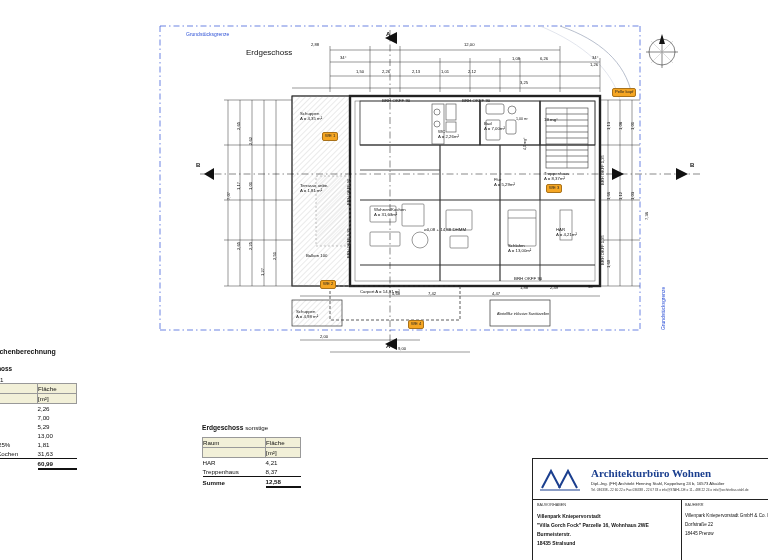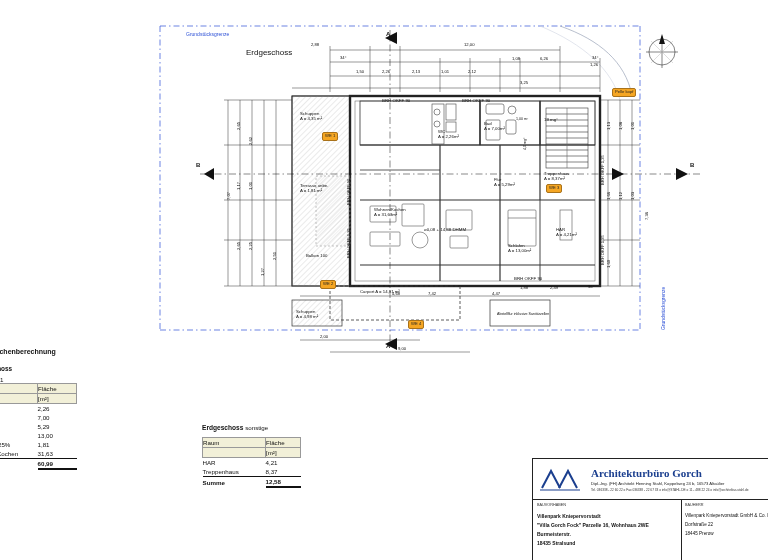--- a/index.html
+++ b/index.html
@@ -406,21 +406,21 @@
 </div>
 
 <div class="titleblock" style="left:532px;top:458px;width:256px;height:104px;">
   <div style="position:absolute;left:6px;top:6px;">
     <svg width="42" height="26" viewBox="0 0 42 26">
       <polyline points="3,23 12,6 21,23" fill="none" stroke="#1b3f8f" stroke-width="2"></polyline>
       <polyline points="20,23 29,6 38,23" fill="none" stroke="#1b3f8f" stroke-width="2"></polyline>
       <line x1="1" y1="25" x2="41" y2="25" stroke="#1b3f8f" stroke-width="1.2"></line>
     </svg>
   </div>
-  <div class="tb-logo" style="position:absolute;left:58px;top:8px;">Architekturbüro Gorch</div>
+  <div class="tb-logo" style="position:absolute;left:58px;top:8px;">Architekturbüro Wohnen</div>
   <div class="tb-sub" style="position:absolute;left:58px;top:22px;">Dipl.-Ing. (FH) Architekt Henning Stahl, Koppelweg 24 b, 16573 Altaülier</div>
   <div class="tb-tiny" style="position:absolute;left:58px;top:29px;">Tel. 036338 - 22 60 22 o Fax 036338 - 22 67 33 o info@STAHL.DE o 11 - 488 22 24 o info@architektur-stahl.de</div>
 
   <div class="divv" style="left:0;top:40px;width:256px;height:0.8px;"></div>
   <div class="divv" style="left:148px;top:40px;width:0.8px;height:64px;"></div>
 
   <div class="tb-h" style="position:absolute;left:4px;top:44px;">BAUVORHABEN</div>
   <div class="tb-b" style="position:absolute;left:4px;top:54px;">Villenpark Kniepervorstadt</div>
   <div class="tb-b" style="position:absolute;left:4px;top:63px;">"Villa Gorch Fock" Parzelle 16, Wohnhaus 2WE</div>
   <div class="tb-b" style="position:absolute;left:4px;top:72px;">Burmeisterstr.</div>

